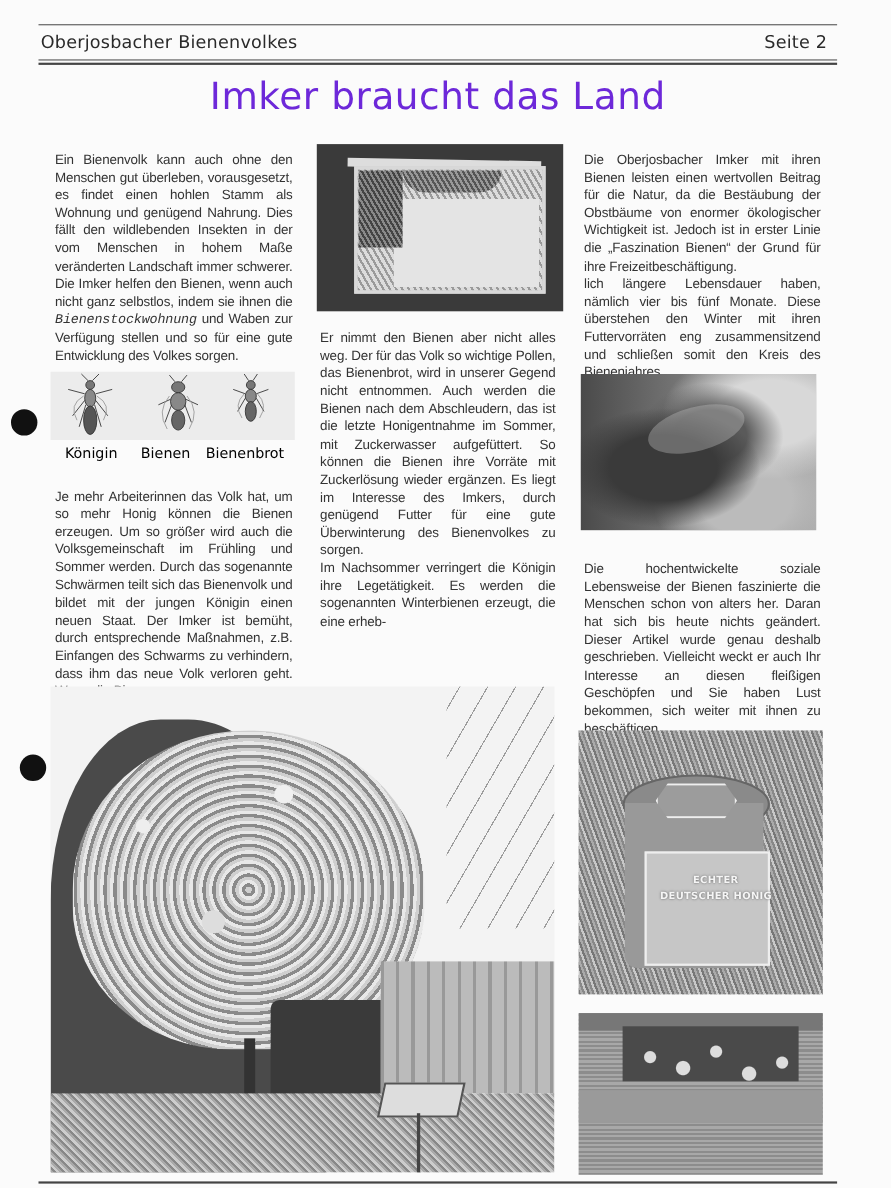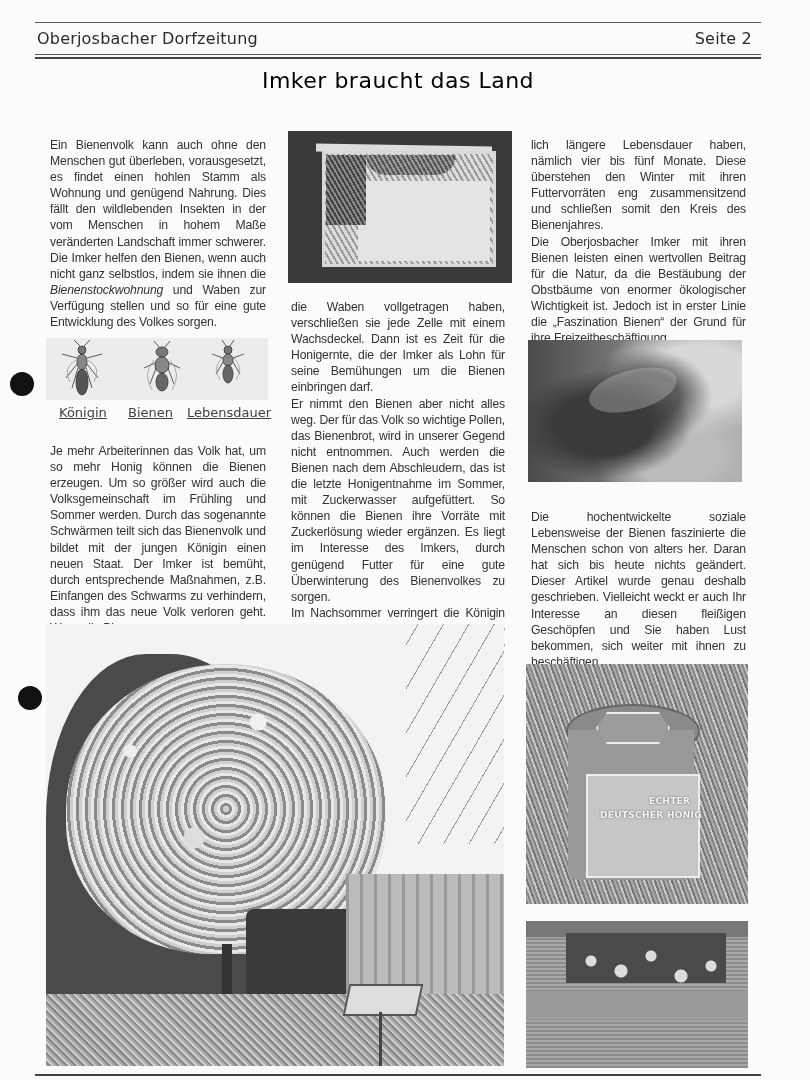--- a/index.html
+++ b/index.html
@@ -9,48 +9,48 @@
     font-family: "Liberation Sans", sans-serif;
   }
   .abs { position: absolute; }
   .rule { position: absolute; left: 35px; width: 726px; background: #555; }
   .header-text {
     position: absolute; top: 29px; font-size: 16px; color: #2a2a2a;
     font-family: "DejaVu Sans", sans-serif; letter-spacing: 0.2px;
   }
   .title {
     position: absolute; top: 68px; left: 0; width: 796px; text-align: center;
-    font-family: "DejaVu Sans", sans-serif; font-size: 22px; color: #000000;
+    font-family: "DejaVu Sans", sans-serif; font-size: 34px; color: #6d28d9;
     letter-spacing: 0.5px;
   }
   .col-text {
     position: absolute; font-size: 12.2px; line-height: 16.1px;
     text-align: justify; color: #333;
     font-family: "Liberation Sans", sans-serif;
     letter-spacing: -0.15px;
   }
   .col-text p { margin: 0; }
-  .col-text em { font-style: italic; }
+  .col-text em { font-style: italic; font-family: Liberation Mono, monospace; }
   .photo { position: absolute; overflow: hidden; }
   .punch { position: absolute; width: 24px; height: 24px; border-radius: 50%; background: #111; }
   .bee-caption {
     position: absolute; top: 405px; font-family: "DejaVu Sans", sans-serif;
-    font-size: 13px; color: #404040; text-decoration: underline;
+    font-size: 13px; color: #000000;
   }
   .jar-label {
     position: absolute; font-family: "DejaVu Sans", sans-serif; font-weight: bold;
     color: #f5f5f5; font-size: 9px; letter-spacing: 0.3px;
     text-shadow: 0 0 2px #555;
   }
 </style>
 </head>
 <body>
 
 <div class="rule" style="top:22px;height:1px;"></div>
-<div class="header-text" style="left:37px;">Oberjosbacher Dorfzeitung</div>
+<div class="header-text" style="left:37px;">Oberjosbacher Bienenvolkes</div>
 <div class="header-text" style="right:58px;">Seite 2</div>
 <div class="rule" style="top:54px;height:1px;"></div>
 <div class="rule" style="top:57px;height:2px;background:#444;"></div>
 
 <div class="title">Imker braucht das Land</div>
 
 <div class="punch" style="left:10px;top:372px;"></div>
 <div class="punch" style="left:18px;top:686px;"></div>
 
 <div class="col-text" style="left:50px;top:137px;width:216px;">
@@ -80,44 +80,43 @@
       <ellipse cx="182" cy="22" rx="5" ry="6" fill="#888"></ellipse>
       <ellipse cx="182" cy="36" rx="5" ry="9" fill="#666"></ellipse>
       <path d="M177 20 L166 16 M187 20 L198 16 M177 24 L170 36 M187 24 L194 36"></path>
       <path d="M176 20 Q166 30 174 42 M188 20 Q198 30 190 42" stroke="#999"></path>
       <path d="M180 8 L176 2 M184 8 L188 2"></path>
     </g>
   </svg>
 </div>
 <div class="bee-caption" style="left:59px;">Königin</div>
 <div class="bee-caption" style="left:128px;">Bienen</div>
-<div class="bee-caption" style="left:187px;">Lebensdauer</div>
+<div class="bee-caption" style="left:187px;">Bienenbrot</div>
 
 <div class="col-text" style="left:50px;top:443px;width:216px;">
   <p>Je mehr Arbeiterinnen das Volk hat, um so mehr Honig können die Bienen erzeugen. Um so größer wird auch die Volksgemeinschaft im Frühling und Sommer werden. Durch das sogenannte Schwärmen teilt sich das Bienenvolk und bildet mit der jungen Königin einen neuen Staat. Der Imker ist bemüht, durch entsprechende Maßnahmen, z.B. Einfangen des Schwarms zu verhindern, dass ihm das neue Volk verloren geht. Wenn die Bienen</p>
 </div>
 
 <div class="photo" style="left:288px;top:131px;width:224px;height:152px;background:#3a3a3a;">
   <div class="abs" style="left:28px;top:14px;width:176px;height:8px;background:#ddd;transform:rotate(1deg);"></div>
   <div class="abs" style="left:34px;top:20px;width:168px;height:110px;background:
     repeating-linear-gradient(60deg,#9a9a9a 0 2px,#dcdcdc 2px 5px),#ccc;border:3px solid #d8d8d8;"></div>
   <div class="abs" style="left:70px;top:50px;width:132px;height:80px;background:#e4e4e4;border-radius:10px 0 0 0;"></div>
   <div class="abs" style="left:38px;top:24px;width:40px;height:70px;background:repeating-linear-gradient(60deg,#444 0 2px,#8a8a8a 2px 4px);"></div>
   <div class="abs" style="left:78px;top:24px;width:90px;height:20px;background:repeating-linear-gradient(60deg,#555 0 2px,#999 2px 4px);border-radius:0 0 20px 20px;"></div>
 </div>
 
 <div class="col-text" style="left:291px;top:299px;width:214px;">
-  <p>die Waben vollgetragen haben, verschließen sie jede Zelle mit einem Wachsdeckel. Dann ist es Zeit für die Honigernte, die der Imker als Lohn für seine Bemühungen um die Bienen einbringen darf.</p>
   <p>Er nimmt den Bienen aber nicht alles weg. Der für das Volk so wichtige Pollen, das Bienenbrot, wird in unserer Gegend nicht entnommen. Auch werden die Bienen nach dem Abschleudern, das ist die letzte Honigentnahme im Sommer, mit Zuckerwasser aufgefüttert. So können die Bienen ihre Vorräte mit Zuckerlösung wieder ergänzen. Es liegt im Interesse des Imkers, durch genügend Futter für eine gute Überwinterung des Bienenvolkes zu sorgen.</p>
   <p>Im Nachsommer verringert die Königin ihre Legetätigkeit. Es werden die sogenannten Winterbienen erzeugt, die eine erheb-</p>
 </div>
 
 <div class="col-text" style="left:531px;top:137px;width:215px;">
+  <p>Die Oberjosbacher Imker mit ihren Bienen leisten einen wertvollen Beitrag für die Natur, da die Bestäubung der Obstbäume von enormer ökologischer Wichtigkeit ist. Jedoch ist in erster Linie die „Faszination Bienen“ der Grund für ihre Freizeitbeschäftigung.</p>
   <p>lich längere Lebensdauer haben, nämlich vier bis fünf Monate. Diese überstehen den Winter mit ihren Futtervorräten eng zusammensitzend und schließen somit den Kreis des Bienenjahres.</p>
-  <p>Die Oberjosbacher Imker mit ihren Bienen leisten einen wertvollen Beitrag für die Natur, da die Bestäubung der Obstbäume von enormer ökologischer Wichtigkeit ist. Jedoch ist in erster Linie die „Faszination Bienen“ der Grund für ihre Freizeitbeschäftigung.</p>
 </div>
 
 <div class="photo" style="left:528px;top:340px;width:214px;height:142px;background:
   radial-gradient(ellipse at 35% 60%, #3a3a3a 0 25%, transparent 45%),
   radial-gradient(ellipse at 55% 40%, #5a5a5a 0 20%, transparent 40%),
   radial-gradient(ellipse at 80% 25%, #d8d8d8 0 20%, transparent 40%),
   radial-gradient(ellipse at 70% 80%, #bbb 0 20%, transparent 40%),
   linear-gradient(90deg,#4a4a4a,#888 60%,#aaa);">
   <div class="abs" style="left:60px;top:30px;width:90px;height:40px;border-radius:50%;background:rgba(200,200,200,0.35);transform:rotate(-15deg);"></div>
 </div>
@@ -141,21 +140,21 @@
   <div class="abs" style="left:0;top:370px;width:458px;height:72px;background:repeating-linear-gradient(45deg,#aaa 0 2px,#888 2px 4px,#ccc 4px 6px);"></div>
   <div class="abs" style="left:300px;top:360px;width:70px;height:28px;background:#ddd;border:2px solid #555;transform:skewX(-12deg);"></div>
   <div class="abs" style="left:333px;top:388px;width:3px;height:54px;background:#444;"></div>
 </div>
 
 <div class="photo" style="left:526px;top:664px;width:222px;height:240px;background:repeating-linear-gradient(70deg,#777 0 2px,#aaa 2px 4px,#888 4px 6px,#c8c8c8 6px 8px);">
   <div class="abs" style="left:40px;top:40px;width:130px;height:50px;border-radius:50%;background:#8a8a8a;border:2px solid #666;"></div>
   <div class="abs" style="left:42px;top:66px;width:126px;height:150px;background:#999;border-radius:0 0 12px 12px;"></div>
   <div class="abs" style="left:60px;top:110px;width:110px;height:100px;background:#c6c6c6;border:2px solid #eee;"></div>
   <div class="abs" style="left:70px;top:48px;width:70px;height:28px;border:2px solid #eee;clip-path:polygon(15% 0,85% 0,100% 50%,85% 100%,15% 100%,0 50%);background:#9c9c9c;"></div>
-  <div class="jar-label" style="left:123px;top:132px;">ECHTER</div>
+  <div class="jar-label" style="left:104px;top:132px;">ECHTER</div>
   <div class="jar-label" style="left:74px;top:146px;">DEUTSCHER HONIG</div>
 </div>
 
 <div class="photo" style="left:526px;top:921px;width:222px;height:147px;background:repeating-linear-gradient(0deg,#8c8c8c 0 2px,#a8a8a8 2px 4px);">
   <div class="abs" style="left:0;top:0;width:222px;height:16px;background:#777;"></div>
   <div class="abs" style="left:40px;top:12px;width:160px;height:50px;background:#4a4a4a;"></div>
   <div class="abs" style="left:50px;top:20px;width:150px;height:50px;background:
     radial-gradient(circle at 10% 40%, #ddd 0 5px, transparent 6px),
     radial-gradient(circle at 30% 60%, #ddd 0 6px, transparent 7px),
     radial-gradient(circle at 50% 30%, #ddd 0 5px, transparent 6px),

